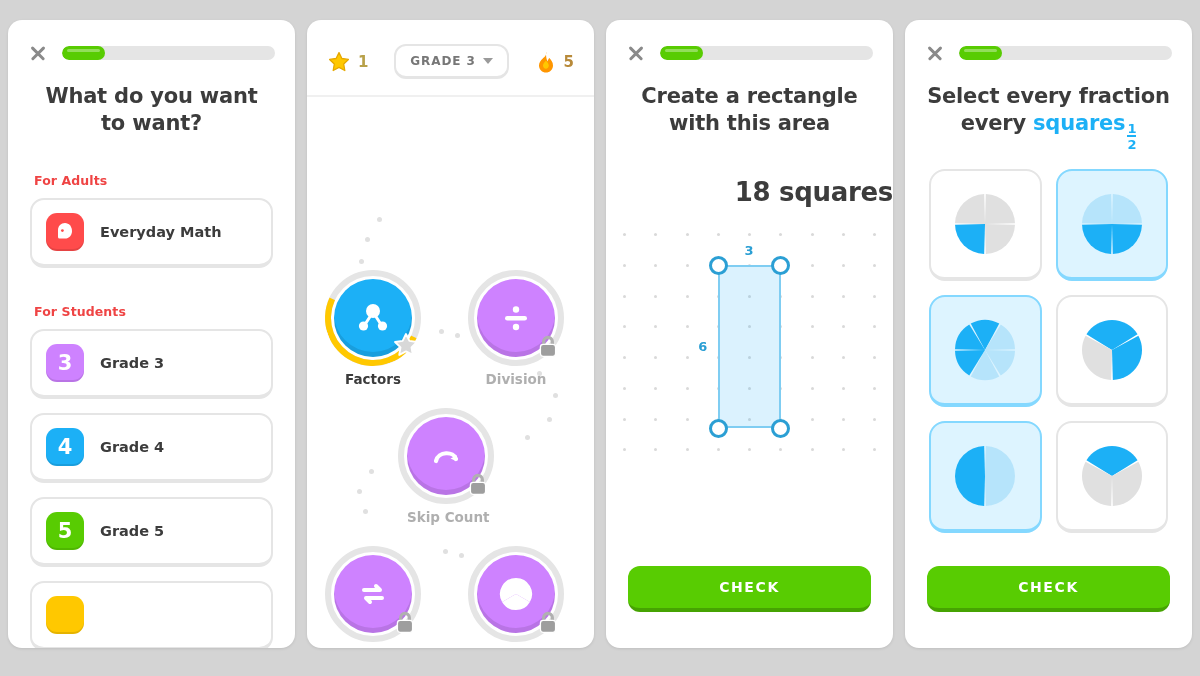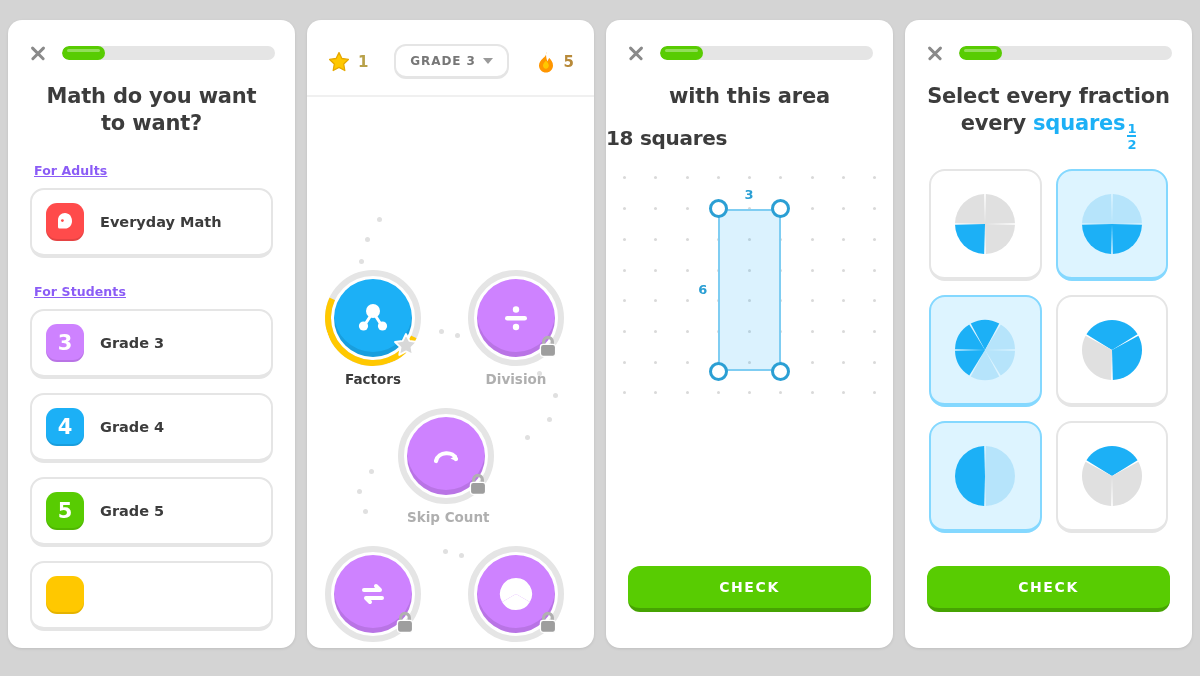--- a/index.html
+++ b/index.html
@@ -64,24 +64,23 @@
     font-size: 21px; font-weight: 700;
     color: #3c3c3c;
     line-height: 1.28;
     padding: 20px 22px 0 22px;
     letter-spacing: -0.2px;
   }
   .q-title .hl { color: #1cb0f6; }
 
   
   .section-label {
-    font-size: 12.5px; font-weight: 700; color: #8b5cf6;
-    padding: 0 26px; margin-top: 26px; margin-bottom: 10px;
+    font-size: 12.5px; font-weight: 700; color: #ef4444;
+    padding: 0 26px; margin-top: 36px; margin-bottom: 10px;
     letter-spacing: 0.1px;
-    text-decoration: underline;
   }
   .p1-list { padding: 0 22px; display: flex; flex-direction: column; gap: 14px; }
   .course-row {
     display: flex; align-items: center; gap: 16px;
     border: 2px solid #e5e5e5;
     border-bottom-width: 4px;
     border-radius: 14px;
     padding: 13px 14px;
     background: #fff;
     min-height: 62px;
@@ -151,22 +150,22 @@
   .lock {
     position: absolute; right: -6px; bottom: -2px;
     width: 26px; height: 26px;
     z-index: 3;
   }
   .star-badge { position: absolute; right: -8px; bottom: -2px; z-index: 3; }
   .dot { position: absolute; width: 5px; height: 5px; border-radius: 50%; background: #e0e0e0; }
 
   
   .area-value {
-    text-align: left; font-size: 20px; font-weight: 800;
-    color: #3c3c3c; margin-top: 16px; letter-spacing: -0.3px;
+    text-align: right; font-size: 26px; font-weight: 800;
+    color: #3c3c3c; margin-top: 40px; letter-spacing: -0.3px;
   }
   .grid-area { position: relative; margin: 28px auto 0 auto; width: 250px; height: 215px; }
   .gdot { position: absolute; width: 3px; height: 3px; border-radius: 50%; background: #d9d9d9; }
   .rect-shape {
     position: absolute;
     background: rgba(28,176,246,0.16);
     border: 2px solid #7fcdf2;
   }
   .handle {
     position: absolute; width: 19px; height: 19px;
@@ -219,21 +218,21 @@
 
   <div class="panel">
     <div class="topbar">
       <div class="close-x"></div>
       <div class="progress-track">
         <div class="progress-fill" id="p1-fill" style="width: 20%;"></div>
       </div>
     </div>
 
     <div class="q-title">
-      <div>Math do you want</div>
+      <div>What do you want</div>
       <div>to want?</div>
     </div>
 
     <div class="section-label">For Adults</div>
 
     <div class="p1-list">
       <div class="course-row">
         <div class="course-icon" style="background:#ff4b4b">
           <svg class="head-glyph" viewBox="0 0 24 24" aria-hidden="true">
             <path d="M12 3c-4 0-7 3-7 7v7a1.6 1.6 0 0 0 1.6 1.6H12c4 0 7-3.2 7-7.6S16 3 12 3z" fill="#ffffff"></path>
@@ -403,20 +402,21 @@
 
   <div class="panel">
     <div class="topbar">
       <div class="close-x"></div>
       <div class="progress-track">
         <div class="progress-fill" id="p3-fill" style="width: 20%;"></div>
       </div>
     </div>
 
     <div class="q-title">
+      <div>Create a rectangle</div>
       <div>with this area</div>
     </div>
 
     <div class="area-value">18 squares</div>
 
     <div class="grid-area" id="grid-area">
         <div class="gdot" style="left: 248.5px; top: 213.5px;"></div>
         <div class="gdot" style="left: 217.25px; top: 213.5px;"></div>
         <div class="gdot" style="left: 186px; top: 213.5px;"></div>
         <div class="gdot" style="left: 154.75px; top: 213.5px;"></div>

